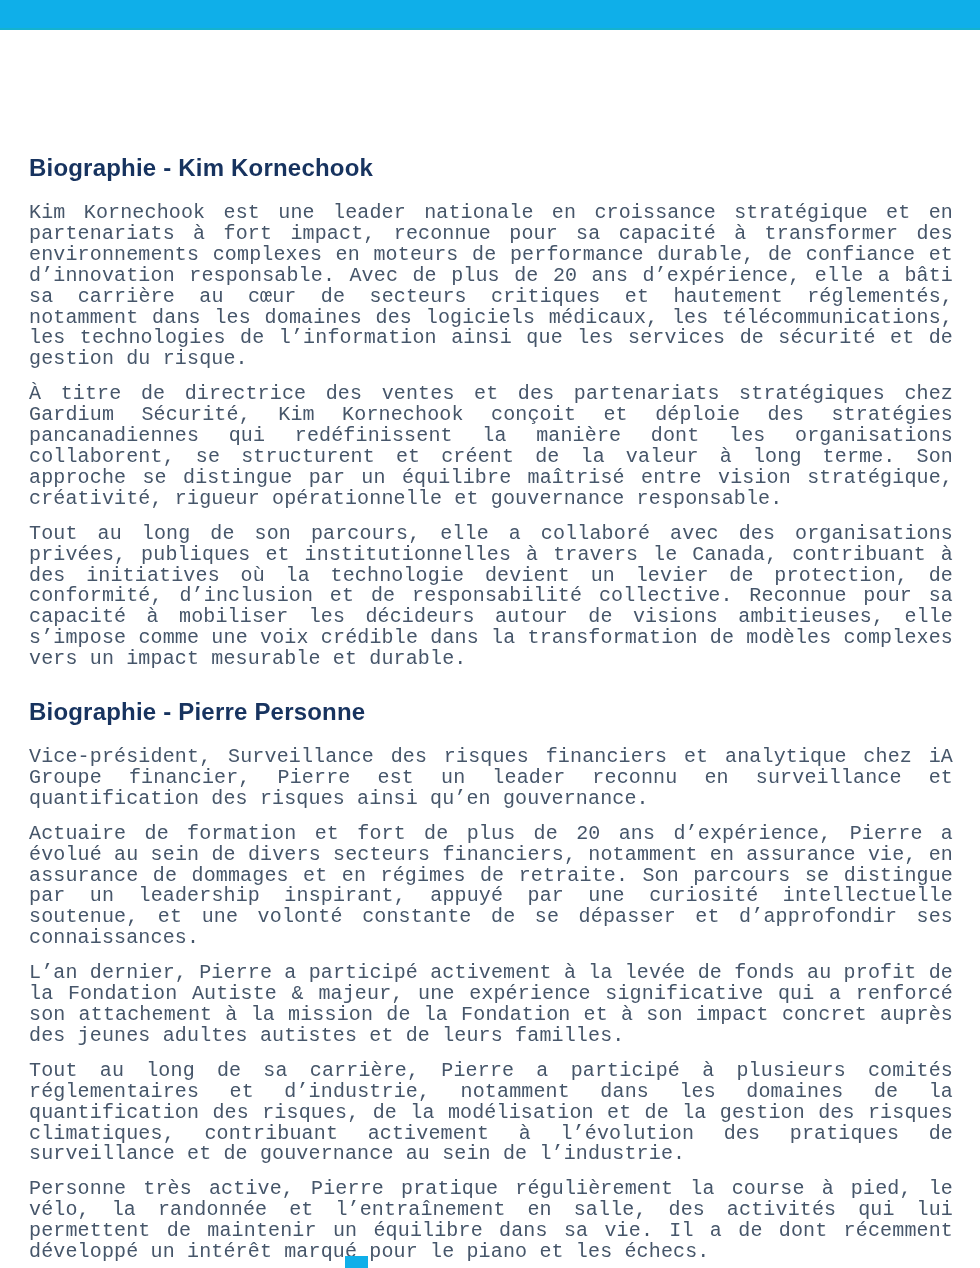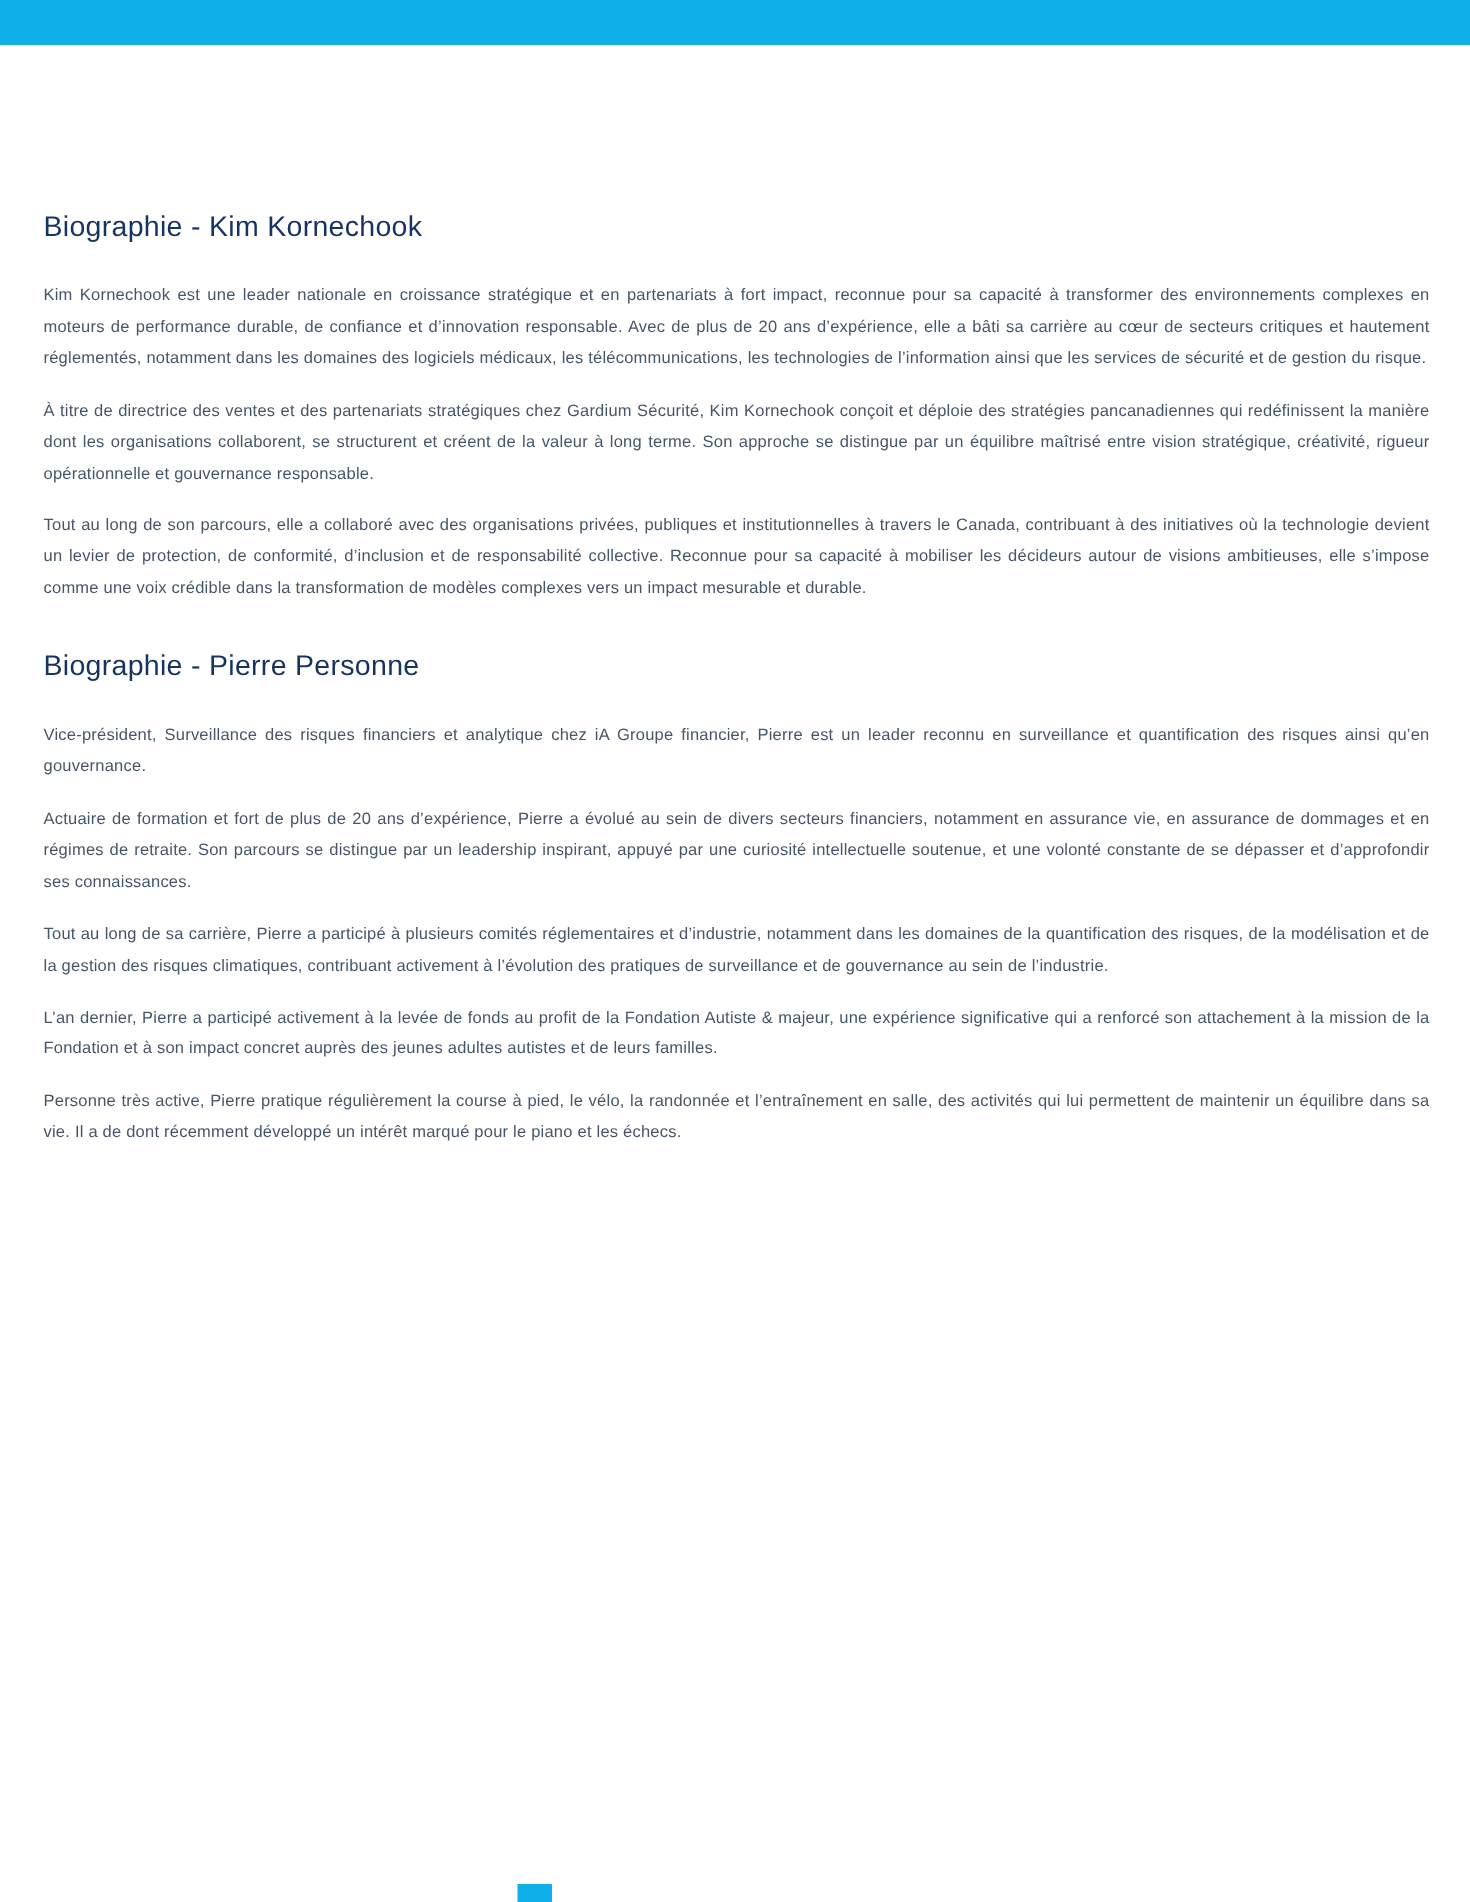--- a/index.html
+++ b/index.html
@@ -24,34 +24,35 @@
     background: var(--accent);
     border-bottom: 2px solid var(--accent-edge);
     box-sizing: border-box;
   }
   .content {
     padding: 108px 27px 0 29px;
   }
   .bio-section { margin: 0; }
   .bio-section + .bio-section { margin-top: 28px; }
   .section-heading {
-    font-size: 19px;
+    font-size: 24px;
     line-height: 28px;
-    font-weight: 400;
+    font-weight: 700;
     color: var(--heading);
     letter-spacing: 0.2px;
-    margin: 0 0 21px 0;
+    margin: 16px 0 21px 0;
   }
   .body-para {
-    font-size: 11px;
+    font-size: 20px;
     line-height: 20.9px;
     color: var(--body);
     text-align: justify;
     letter-spacing: 0.15px;
     margin: 0 0 14px 0;
+    font-family: Liberation Mono, monospace;
   }
   .page-mark {
     position: absolute;
     left: 345px;
     bottom: 0;
     width: 23px;
     height: 12px;
     background: var(--accent);
   }
 </style>
@@ -68,20 +69,20 @@
         <p class="body-para">À titre de directrice des ventes et des partenariats stratégiques chez Gardium Sécurité, Kim Kornechook conçoit et déploie des stratégies pancanadiennes qui redéfinissent la manière dont les organisations collaborent, se structurent et créent de la valeur à long terme. Son approche se distingue par un équilibre maîtrisé entre vision stratégique, créativité, rigueur opérationnelle et gouvernance responsable.</p>
         <p class="body-para">Tout au long de son parcours, elle a collaboré avec des organisations privées, publiques et institutionnelles à travers le Canada, contribuant à des initiatives où la technologie devient un levier de protection, de conformité, d’inclusion et de responsabilité collective. Reconnue pour sa capacité à mobiliser les décideurs autour de visions ambitieuses, elle s’impose comme une voix crédible dans la transformation de modèles complexes vers un impact mesurable et durable.</p>
       </div>
   </section>
 
   <section class="bio-section">
     <h1 class="section-heading">Biographie - Pierre Personne</h1>
     <div class="paras">
         <p class="body-para">Vice-président, Surveillance des risques financiers et analytique chez iA Groupe financier, Pierre est un leader reconnu en surveillance et quantification des risques ainsi qu’en gouvernance.</p>
         <p class="body-para">Actuaire de formation et fort de plus de 20 ans d’expérience, Pierre a évolué au sein de divers secteurs financiers, notamment en assurance vie, en assurance de dommages et en régimes de retraite. Son parcours se distingue par un leadership inspirant, appuyé par une curiosité intellectuelle soutenue, et une volonté constante de se dépasser et d’approfondir ses connaissances.</p>
+        <p class="body-para">L’an dernier, Pierre a participé activement à la levée de fonds au profit de la Fondation Autiste &amp; majeur, une expérience significative qui a renforcé son attachement à la mission de la Fondation et à son impact concret auprès des jeunes adultes autistes et de leurs familles.</p>
         <p class="body-para">Tout au long de sa carrière, Pierre a participé à plusieurs comités réglementaires et d’industrie, notamment dans les domaines de la quantification des risques, de la modélisation et de la gestion des risques climatiques, contribuant activement à l’évolution des pratiques de surveillance et de gouvernance au sein de l’industrie.</p>
-        <p class="body-para">L’an dernier, Pierre a participé activement à la levée de fonds au profit de la Fondation Autiste &amp; majeur, une expérience significative qui a renforcé son attachement à la mission de la Fondation et à son impact concret auprès des jeunes adultes autistes et de leurs familles.</p>
         <p class="body-para">Personne très active, Pierre pratique régulièrement la course à pied, le vélo, la randonnée et l’entraînement en salle, des activités qui lui permettent de maintenir un équilibre dans sa vie. Il a de dont récemment développé un intérêt marqué pour le piano et les échecs.</p>
       </div>
   </section>
 </main>
 
 <div class="page-mark"></div>
 
 </body></html>

